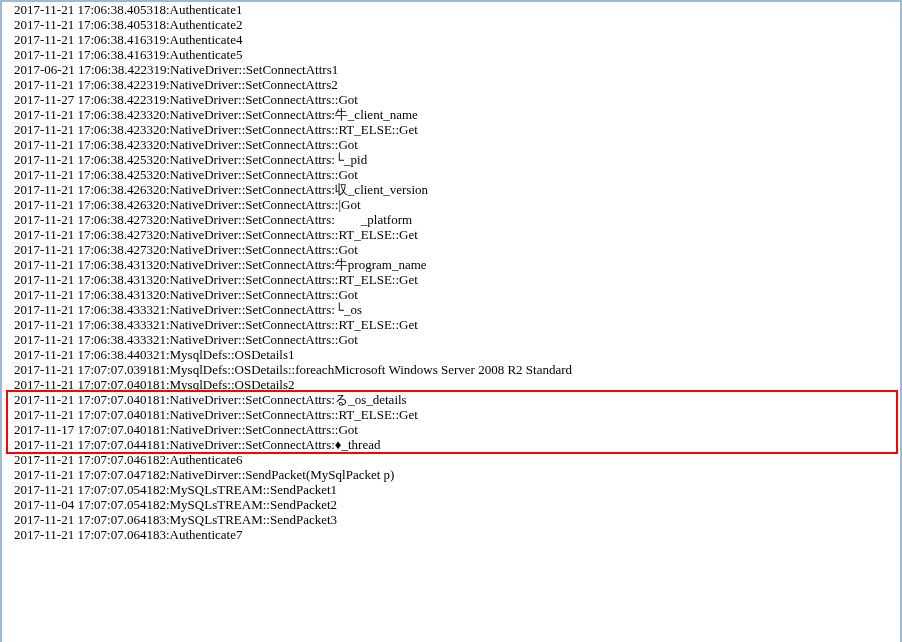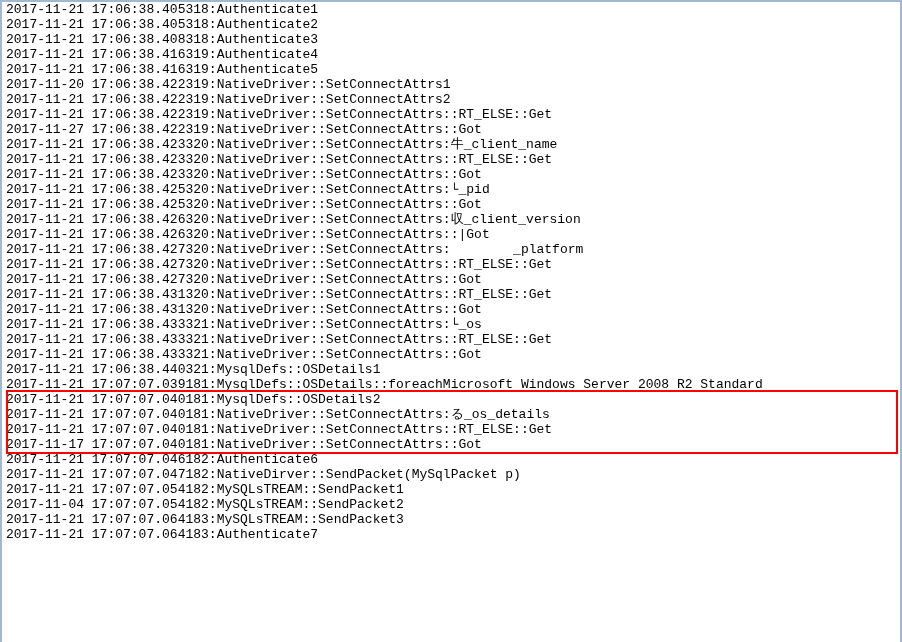--- a/index.html
+++ b/index.html
@@ -19,70 +19,71 @@
       width: 902px;
       height: 642px;
       border-left: 2px solid #a0b8d0;
       border-top: 2px solid #a0b8d0;
       border-right: 2px solid #a0b8d0;
       background: #ffffff;
       padding: 0 4px;
     }
     .log-line {
       white-space: pre;
-      font-family: Liberation Mono, monospace;
+      font-family: Liberation Serif, serif;
       color: #000000;
       height: 15px;
+      margin-left: 8px;
     }
     .highlight-box {
       position: absolute;
       border: 2px solid #ff0000;
       pointer-events: none;
       left: 4px;
       width: 892px;
       top: 420px;
       height: 78px;
       background: transparent;
     }
   </style>
 </head>
 <body>
 
 <div class="viewport">
   <div id="log-container">
       <div class="log-line">2017-11-21 17:06:38.405318:Authenticate1</div>
       <div class="log-line">2017-11-21 17:06:38.405318:Authenticate2</div>
-      <div class="log-line">2017-11-21 17:06:38.408318:Authenticate3</div>
       <div class="log-line">2017-11-21 17:06:38.416319:Authenticate4</div>
       <div class="log-line">2017-11-21 17:06:38.416319:Authenticate5</div>
-      <div class="log-line">2017-11-20 17:06:38.422319:NativeDriver::SetConnectAttrs1</div>
+      <div class="log-line">2017-06-21 17:06:38.422319:NativeDriver::SetConnectAttrs1</div>
       <div class="log-line">2017-11-21 17:06:38.422319:NativeDriver::SetConnectAttrs2</div>
-      <div class="log-line">2017-11-21 17:06:38.422319:NativeDriver::SetConnectAttrs::RT_ELSE::Get</div>
       <div class="log-line">2017-11-27 17:06:38.422319:NativeDriver::SetConnectAttrs::Got</div>
       <div class="log-line">2017-11-21 17:06:38.423320:NativeDriver::SetConnectAttrs:牛_client_name</div>
       <div class="log-line">2017-11-21 17:06:38.423320:NativeDriver::SetConnectAttrs::RT_ELSE::Get</div>
       <div class="log-line">2017-11-21 17:06:38.423320:NativeDriver::SetConnectAttrs::Got</div>
       <div class="log-line">2017-11-21 17:06:38.425320:NativeDriver::SetConnectAttrs:└_pid</div>
       <div class="log-line">2017-11-21 17:06:38.425320:NativeDriver::SetConnectAttrs::Got</div>
       <div class="log-line">2017-11-21 17:06:38.426320:NativeDriver::SetConnectAttrs:収_client_version</div>
       <div class="log-line">2017-11-21 17:06:38.426320:NativeDriver::SetConnectAttrs::|Got</div>
       <div class="log-line">2017-11-21 17:06:38.427320:NativeDriver::SetConnectAttrs:        _platform</div>
       <div class="log-line">2017-11-21 17:06:38.427320:NativeDriver::SetConnectAttrs::RT_ELSE::Get</div>
       <div class="log-line">2017-11-21 17:06:38.427320:NativeDriver::SetConnectAttrs::Got</div>
+      <div class="log-line">2017-11-21 17:06:38.431320:NativeDriver::SetConnectAttrs:牛program_name</div>
       <div class="log-line">2017-11-21 17:06:38.431320:NativeDriver::SetConnectAttrs::RT_ELSE::Get</div>
       <div class="log-line">2017-11-21 17:06:38.431320:NativeDriver::SetConnectAttrs::Got</div>
       <div class="log-line">2017-11-21 17:06:38.433321:NativeDriver::SetConnectAttrs:└_os</div>
       <div class="log-line">2017-11-21 17:06:38.433321:NativeDriver::SetConnectAttrs::RT_ELSE::Get</div>
       <div class="log-line">2017-11-21 17:06:38.433321:NativeDriver::SetConnectAttrs::Got</div>
       <div class="log-line">2017-11-21 17:06:38.440321:MysqlDefs::OSDetails1</div>
       <div class="log-line">2017-11-21 17:07:07.039181:MysqlDefs::OSDetails::foreachMicrosoft Windows Server 2008 R2 Standard</div>
       <div class="log-line">2017-11-21 17:07:07.040181:MysqlDefs::OSDetails2</div>
       <div class="log-line">2017-11-21 17:07:07.040181:NativeDriver::SetConnectAttrs:る_os_details</div>
       <div class="log-line">2017-11-21 17:07:07.040181:NativeDriver::SetConnectAttrs::RT_ELSE::Get</div>
       <div class="log-line">2017-11-17 17:07:07.040181:NativeDriver::SetConnectAttrs::Got</div>
+      <div class="log-line">2017-11-21 17:07:07.044181:NativeDriver::SetConnectAttrs:♦_thread</div>
       <div class="log-line">2017-11-21 17:07:07.046182:Authenticate6</div>
       <div class="log-line">2017-11-21 17:07:07.047182:NativeDirver::SendPacket(MySqlPacket p)</div>
       <div class="log-line">2017-11-21 17:07:07.054182:MySQLsTREAM::SendPacket1</div>
       <div class="log-line">2017-11-04 17:07:07.054182:MySQLsTREAM::SendPacket2</div>
       <div class="log-line">2017-11-21 17:07:07.064183:MySQLsTREAM::SendPacket3</div>
       <div class="log-line">2017-11-21 17:07:07.064183:Authenticate7</div>
     </div>
   <div class="highlight-box" style="top: 388px; height: 64px;"></div>
 </div>
 

